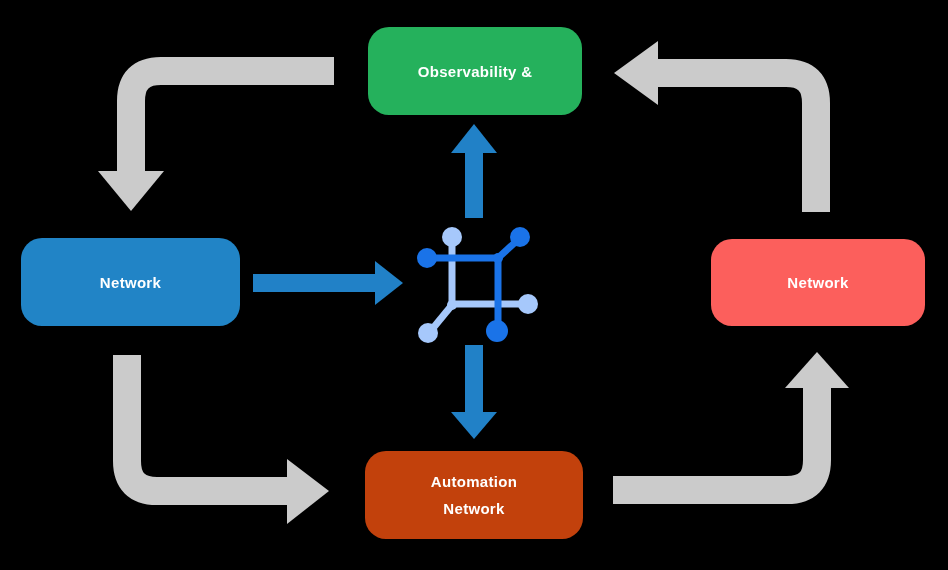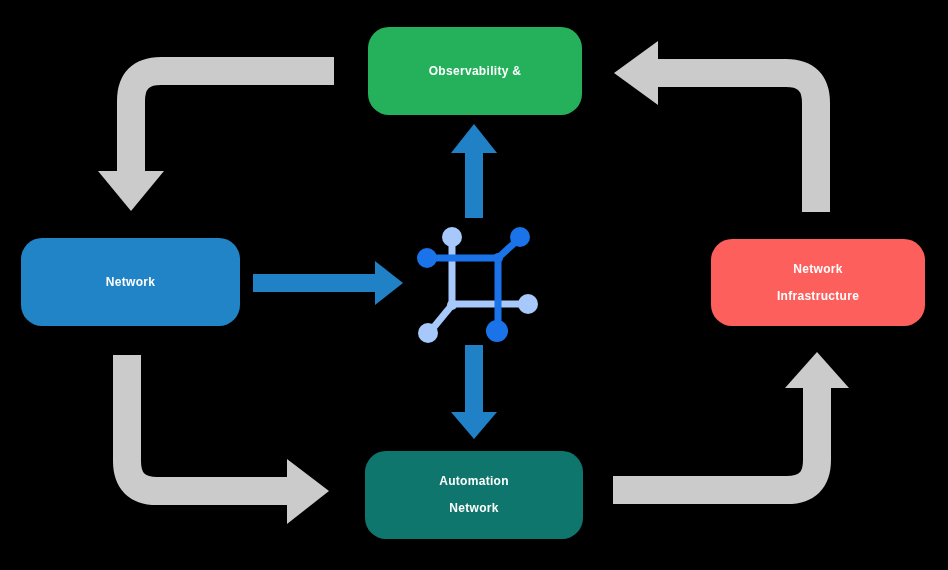--- a/index.html
+++ b/index.html
@@ -18,21 +18,21 @@
   }
   .node-box {
     position: absolute;
     border-radius: 21px;
     display: flex;
     flex-direction: column;
     align-items: center;
     justify-content: center;
     text-align: center;
     color: #ffffff;
-    font-size: 12px;
+    font-size: 15px;
     line-height: 27px;
     font-weight: 600;
     letter-spacing: 0.3px;
   }
   .node-box .label-line { white-space: nowrap; }
   #box-observability  { left: 368px; top: 27px;  width: 214px; height: 88px; }
   #box-operations     { left: 21px;  top: 238px; width: 219px; height: 88px; }
   #box-infrastructure { left: 711px; top: 239px; width: 214px; height: 87px; }
   #box-tooling        { left: 365px; top: 451px; width: 218px; height: 88px; }
   .flow-path { fill: none; stroke-width: 28px; }
@@ -103,21 +103,20 @@
   <div class="node-box" id="box-observability" style="background: rgb(37, 177, 92);">
     <div class="label-line">Observability &amp;</div>
   </div>
 
   <div class="node-box" id="box-operations" style="background: rgb(33, 132, 198);">
     <div class="label-line">Network</div>
   </div>
 
   <div class="node-box" id="box-infrastructure" style="background: rgb(252, 95, 92);">
     <div class="label-line">Network</div>
-    <div class="label-line">Infrastructure</div>
   </div>
 
-  <div class="node-box" id="box-tooling" style="background: #0f766e;">
+  <div class="node-box" id="box-tooling" style="background: #c2410c;">
     <div class="label-line">Automation</div>
     <div class="label-line">Network</div>
   </div>
 
 </div>
 
 </body></html>

